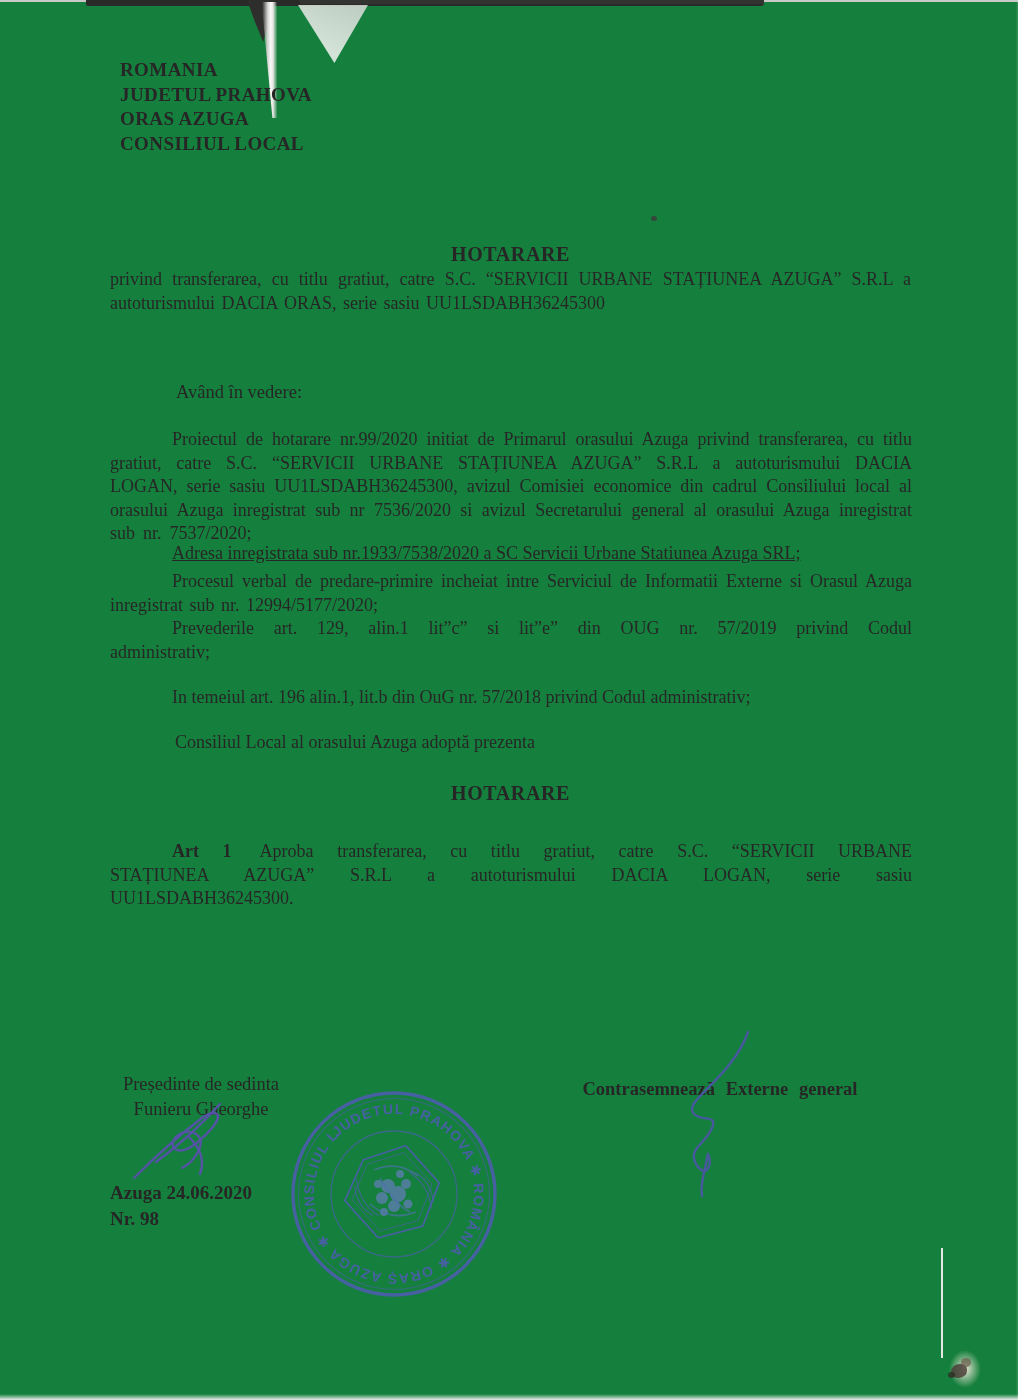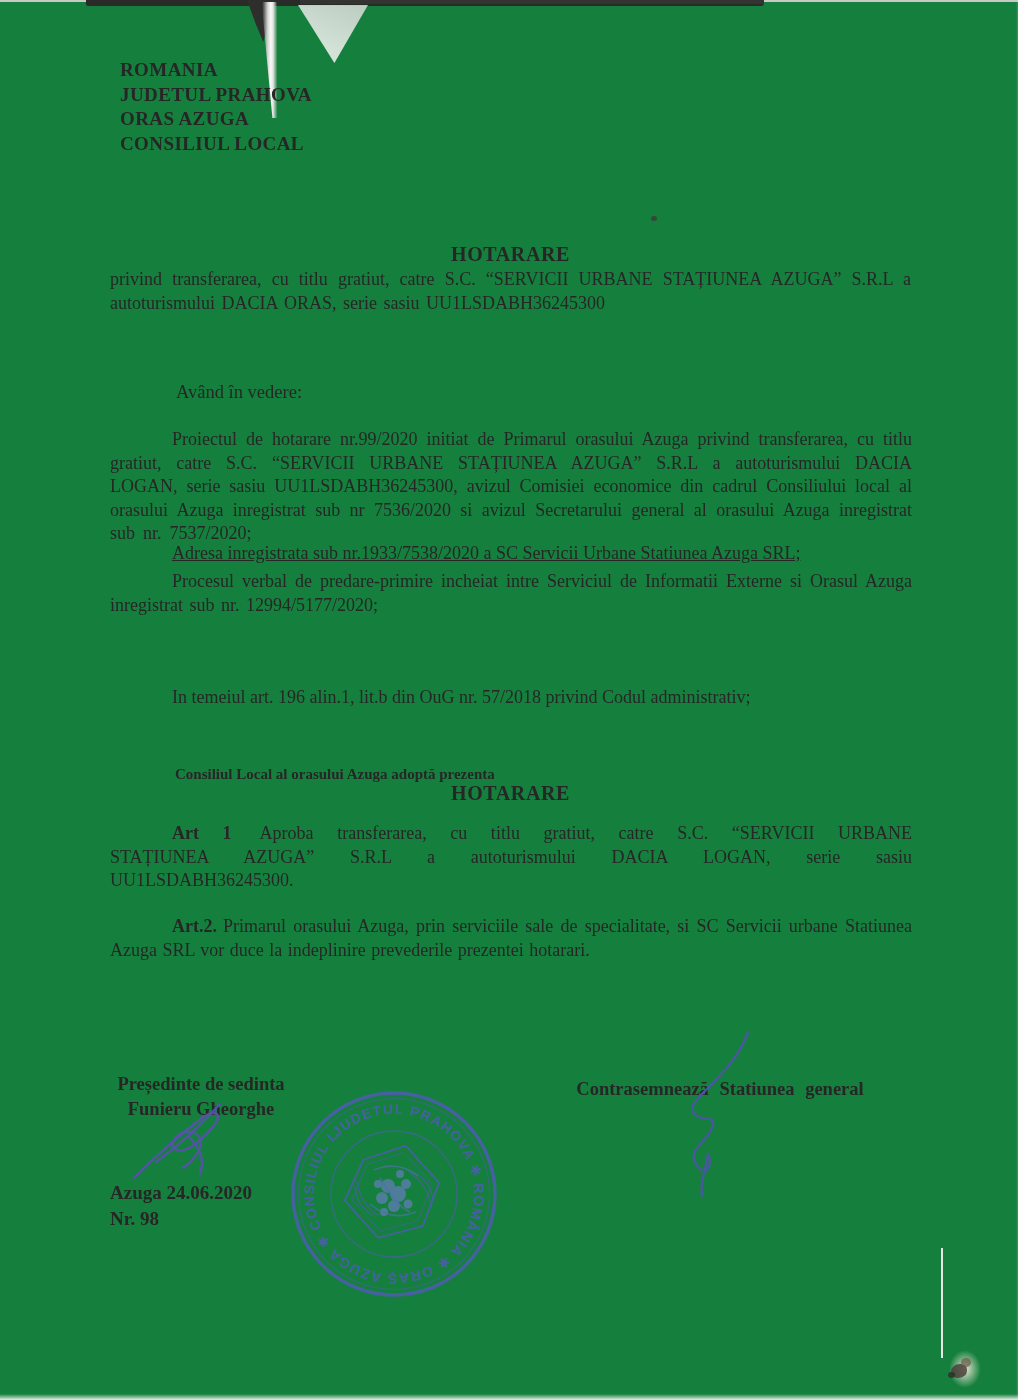--- a/index.html
+++ b/index.html
@@ -39,28 +39,28 @@
   .header-block{position:absolute;left:120px;top:58px;font-size:19px;font-weight:700;line-height:24.5px;letter-spacing:.4px;}
   .title-head{position:absolute;left:110px;top:243px;width:801px;text-align:center;font-size:20px;font-weight:700;letter-spacing:.6px;}
   .title-sub{position:absolute;left:110px;top:268px;width:801px;font-size:18px;line-height:23.5px;text-align:justify;word-spacing:2px;}
   .having{position:absolute;left:176px;top:382px;font-size:18.5px;}
   .para{position:absolute;left:110px;width:802px;font-size:18px;line-height:23.6px;text-align:justify;text-indent:62px;margin:0;}
   .p-rec0{top:428px;word-spacing:3.5px;}
   .p-rec1{top:542px;text-decoration:underline;}
   .p-rec2{top:570px;word-spacing:2px;}
   .p-rec3{top:617px;word-spacing:9px;}
   .p-legal{top:686px;}
-  .adoption{position:absolute;left:175px;top:766px;font-size:15px;font-weight:700;}
+  .adoption{position:absolute;left:175px;top:732px;font-size:18px;font-weight:400;}
   .decision-head{position:absolute;left:110px;top:782px;width:801px;text-align:center;font-size:20px;font-weight:700;letter-spacing:.6px;}
-  .p-art1{top:822px;word-spacing:7px;}
+  .p-art1{top:840px;word-spacing:7px;}
   .p-art2{top:915px;word-spacing:1px;}
   .p-art1 .lbl{margin-right:28px;}
   .p-art2 .lbl{margin-right:6px;}
 
-  .sig-left{position:absolute;left:106px;top:1072px;width:190px;text-align:center;font-size:18.5px;font-weight:700;line-height:25px;}
+  .sig-left{position:absolute;left:106px;top:1072px;width:190px;text-align:center;font-size:18.5px;font-weight:400;line-height:25px;}
   .sig-right{position:absolute;left:558px;top:1077px;width:324px;text-align:center;font-size:18.5px;font-weight:700;line-height:25px;}
   .sig-right .role{word-spacing:6px;}
   .issue-block{position:absolute;left:110px;top:1180px;font-size:19px;font-weight:700;line-height:26px;}
 
   .sig-svg{position:absolute;}
   .sig-svg.left{left:128px;top:1096px;}
   .sig-svg.right{left:644px;top:1028px;}
   .stamp-svg{position:absolute;left:286px;top:1086px;}
 </style>
 </head>
@@ -92,38 +92,36 @@
     <div>CONSILIUL LOCAL</div>
   </div>
 
   <div class="title-head">HOTARARE</div>
   <div class="title-sub">privind transferarea, cu titlu gratiut, catre S.C. “SERVICII URBANE STAȚIUNEA AZUGA” S.R.L a autoturismului DACIA ORAS, serie sasiu UU1LSDABH36245300</div>
 
   <div class="having">Având în vedere:</div>
   <p class="para p-rec0">Proiectul de hotarare nr.99/2020 initiat de Primarul orasului Azuga privind transferarea, cu titlu gratiut, catre S.C. “SERVICII URBANE STAȚIUNEA AZUGA” S.R.L a autoturismului DACIA LOGAN, serie sasiu UU1LSDABH36245300, avizul Comisiei economice din cadrul Consiliului local al orasului Azuga inregistrat sub nr 7536/2020 si avizul Secretarului general al orasului Azuga inregistrat sub nr. 7537/2020;</p>
   <p class="para p-rec1">Adresa inregistrata sub nr.1933/7538/2020 a SC Servicii Urbane Statiunea Azuga SRL;</p>
   <p class="para p-rec2">Procesul verbal de predare-primire incheiat intre Serviciul de Informatii Externe si Orasul Azuga inregistrat sub nr. 12994/5177/2020;</p>
+  <p class="para p-rec3">Prevederile art. 129, alin.1 lit”c” si lit”e” din OUG nr. 57/2019 privind Codul administrativ;</p>
   <p class="para p-legal">In temeiul art. 196 alin.1, lit.b din OuG nr. 57/2018 privind Codul administrativ;</p>
 
   <div class="adoption">Consiliul Local al orasului Azuga adoptă prezenta</div>
   <div class="decision-head">HOTARARE</div>
 
   <p class="para p-art1">
     <span class="b lbl">Art 1</span><span>Aproba transferarea, cu titlu gratiut, catre S.C. “SERVICII URBANE STAȚIUNEA AZUGA” S.R.L a autoturismului DACIA LOGAN, serie sasiu UU1LSDABH36245300.</span>
   </p>
-  <p class="para p-art2">
-    <span class="b lbl">Art.2.</span><span>Primarul orasului Azuga, prin serviciile sale de specialitate, si SC Servicii urbane Statiunea Azuga SRL vor duce la indeplinire prevederile prezentei hotarari.</span>
-  </p>
 
   <div class="sig-left">
     <div class="role">Președinte de sedinta</div>
     <div class="name">Funieru Gheorghe</div>
   </div>
   <div class="sig-right">
-    <div class="role">Contrasemnează Statiunea general</div>
+    <div class="role">Contrasemnează Externe general</div>
   </div>
 
   <svg class="sig-svg left" width="150" height="88" viewBox="0 0 150 88">
     <g fill="none" stroke="#5a50ae" stroke-width="2.4" stroke-linecap="round" opacity=".92">
       <path d="M6,82 C30,58 58,34 74,22 C88,12 96,18 84,32 C70,48 54,60 46,52 C40,44 56,30 68,38 C80,46 66,66 54,72" stroke="#5a50ae"></path>
       <path d="M28,66 C50,50 74,28 92,8" stroke="#5a50ae"></path>
       <path d="M60,40 C70,50 78,62 72,78" stroke="#5a50ae"></path>
     </g>
   </svg>
   <svg class="sig-svg right" width="140" height="172" viewBox="0 0 140 172">

